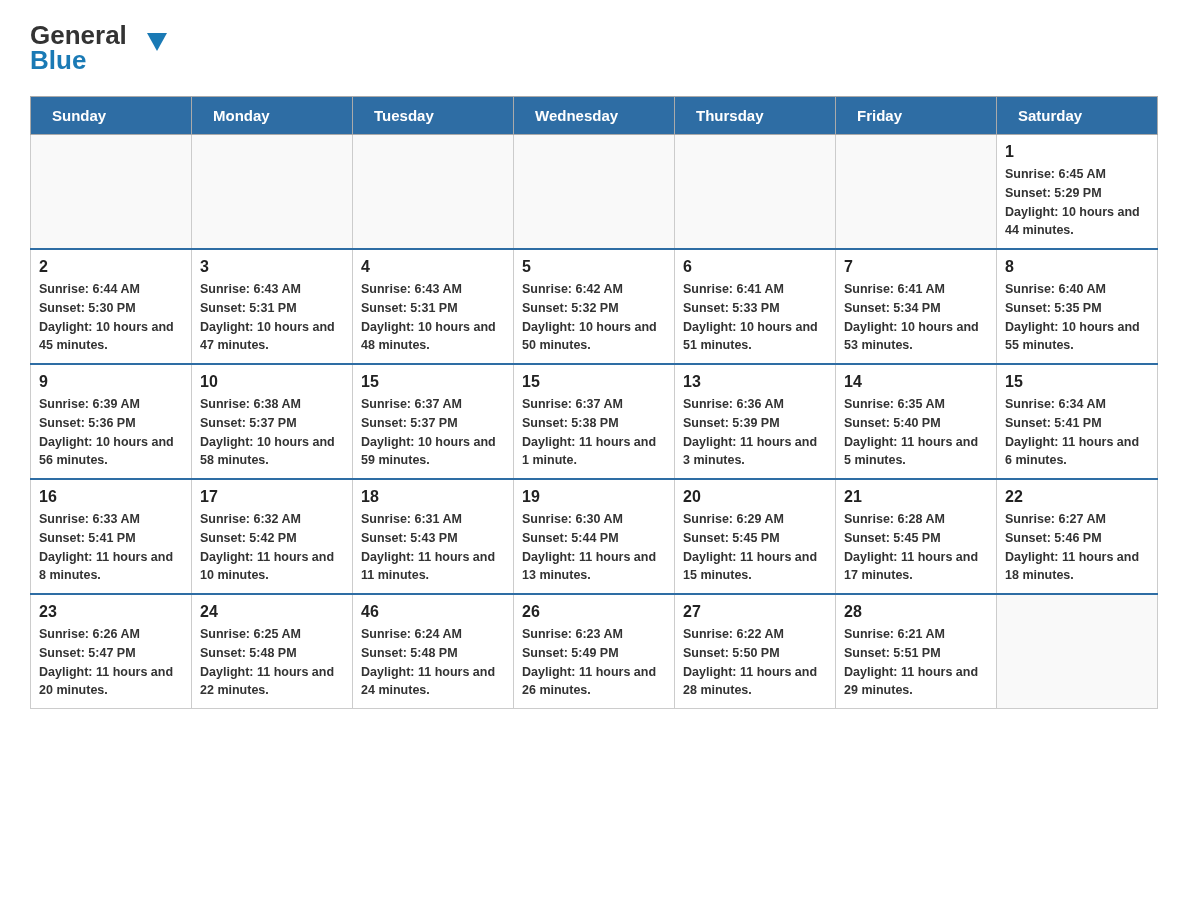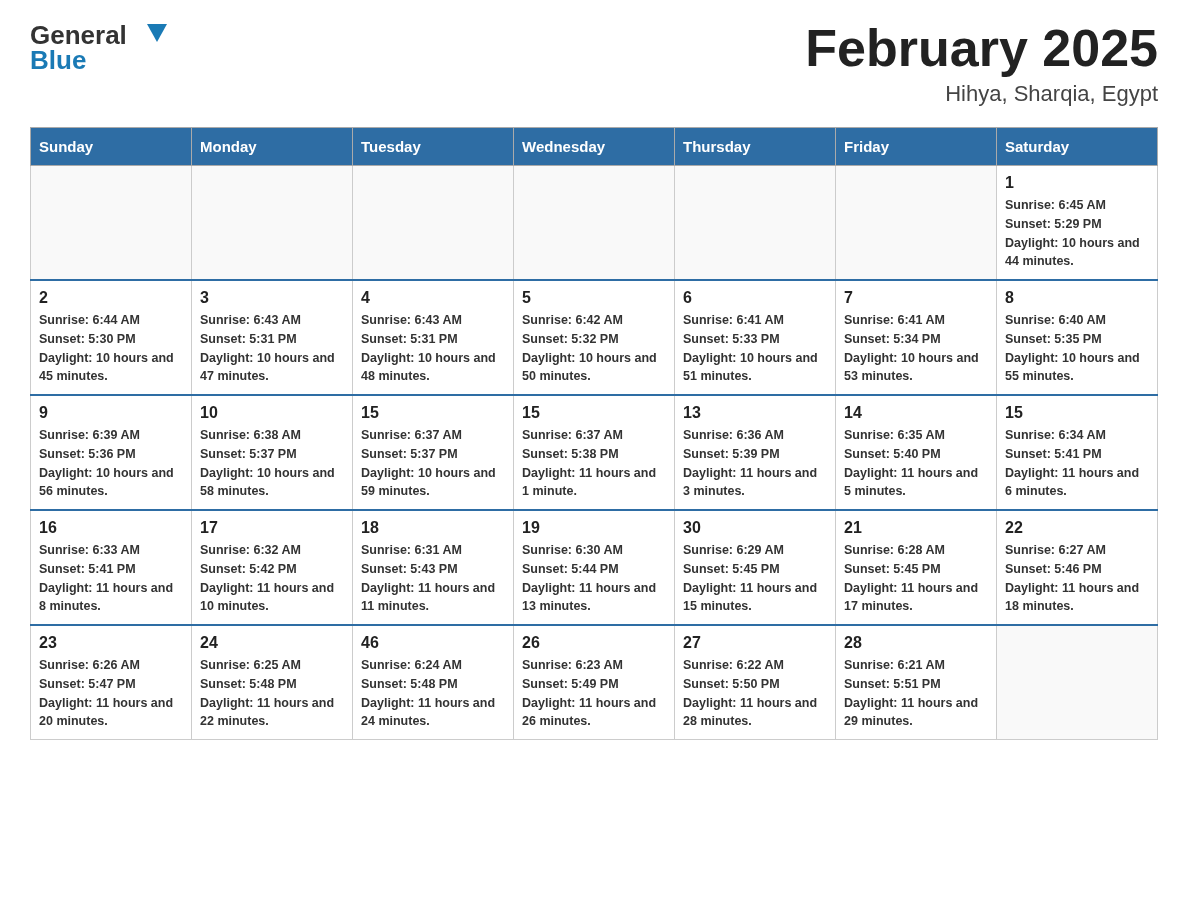--- a/index.html
+++ b/index.html
@@ -19,21 +19,21 @@
     .logo {
       display: flex;
       flex-direction: column;
       align-items: flex-start;
     }
     .logo-general {
       font-size: 26px;
       font-weight: bold;
       color: #333;
       display: flex;
-      align-items: flex-start;
+      align-items: flex-end;
       gap: 16px;
     }
     .logo-general .triangle {
       width: 0;
       height: 0;
       border-left: 10px solid transparent;
       border-right: 10px solid transparent;
       border-top: 18px solid #1a7ab5;
       margin-left: 4px;
       margin-top: 4px;
@@ -61,21 +61,21 @@
       margin-top: 4px;
     }
     .calendar {
       width: 100%;
       border-collapse: collapse;
       border: 1px solid #aaa;
     }
     .calendar th {
       background-color: #2e6da4;
       color: #fff;
-      padding: 10px 8px;
+      padding: 10px 21px;
       font-size: 15px;
       text-align: left;
       border: 1px solid #aaa;
     }
     .calendar td {
       vertical-align: top;
       border: 1px solid #ccc;
       padding: 8px 8px 8px 8px;
       min-height: 100px;
       width: 14.28%;
@@ -103,24 +103,20 @@
 </head>
 <body>
 
 <div class="header">
   <div class="logo">
     <div class="logo-general">
       <span>General</span>
         <div class="triangle"></div>
     </div>
     <div class="logo-blue">Blue</div>
-  </div>
-  <div class="title-block">
-    <h1>February 2025</h1>
-    <h2>Hihya, Sharqia, Egypt</h2>
   </div>
 </div>
 
 <table class="calendar">
   <thead>
     <tr>
     <th>Sunday</th>
         <th>Monday</th>
         <th>Tuesday</th>
         <th>Wednesday</th>
@@ -213,21 +209,21 @@
         </td>
         <td>
           <span class="day-number">18</span>
           <div class="day-info">Sunrise: 6:31 AM<br>Sunset: 5:43 PM<br>Daylight: 11 hours and 11 minutes.</div>
         </td>
         <td>
           <span class="day-number">19</span>
           <div class="day-info">Sunrise: 6:30 AM<br>Sunset: 5:44 PM<br>Daylight: 11 hours and 13 minutes.</div>
         </td>
         <td>
-          <span class="day-number">30</span>
+          <span class="day-number">20</span>
           <div class="day-info">Sunrise: 6:29 AM<br>Sunset: 5:45 PM<br>Daylight: 11 hours and 15 minutes.</div>
         </td>
         <td>
           <span class="day-number">21</span>
           <div class="day-info">Sunrise: 6:28 AM<br>Sunset: 5:45 PM<br>Daylight: 11 hours and 17 minutes.</div>
         </td>
         <td>
           <span class="day-number">22</span>
           <div class="day-info">Sunrise: 6:27 AM<br>Sunset: 5:46 PM<br>Daylight: 11 hours and 18 minutes.</div>
         </td>

